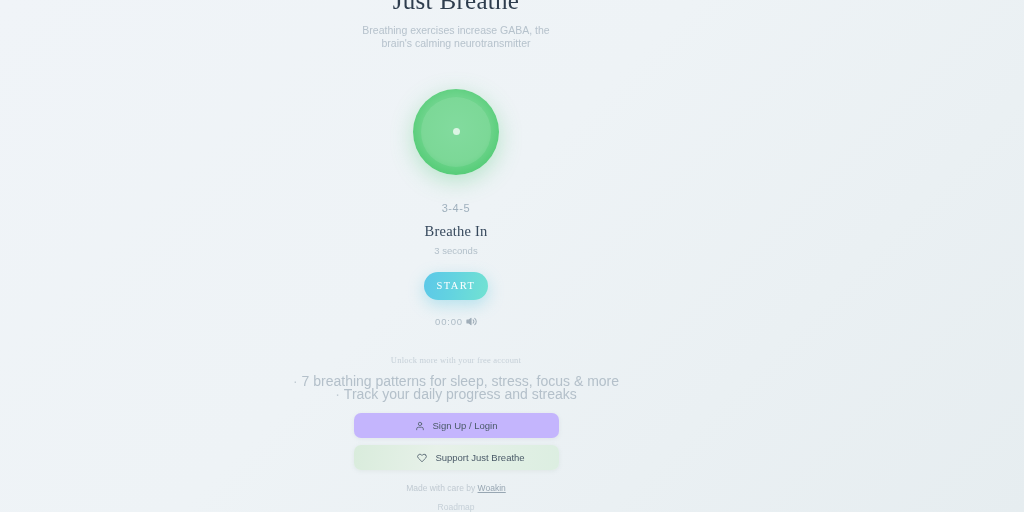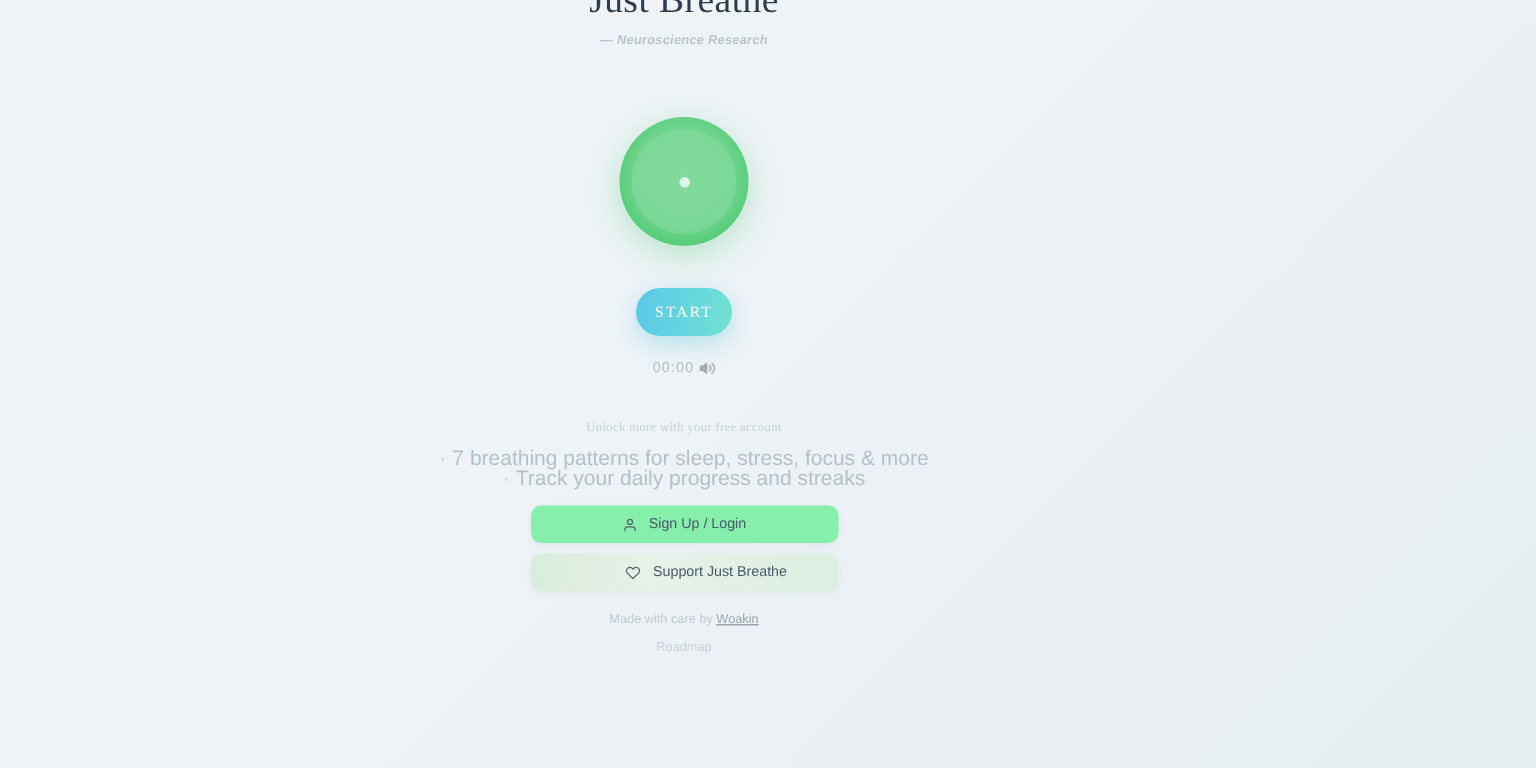--- a/index.html
+++ b/index.html
@@ -200,21 +200,21 @@
     border-radius: 7px;
     display: flex;
     align-items: center;
     justify-content: center;
     gap: 8px;
     font-size: 9.5px;
     color: #4a5a68;
     cursor: pointer;
   }
   .action-signup {
-    background: #86efac;
+    background: #c4b5fd;
     box-shadow: 0 1px 4px rgba(130, 150, 170, 0.13);
   }
   .action-support {
     background: linear-gradient(100deg, #d9ecdc 0%, #e7f1e9 40%, #dceee1 100%);
     box-shadow: 0 1px 4px rgba(130, 160, 140, 0.13);
     padding-left: 36px;
   }
   .action-btn .icon { line-height: 0; display: flex; }
 
   
@@ -240,29 +240,37 @@
     cursor: pointer;
   }
 </style>
 </head>
 <body>
 
 <div class="page">
 
   <div class="header">
     <h1 class="app-title">Just Breathe</h1>
-    <p class="attribution">— Neuroscience Research</p>
+    <p class="tagline">
+      <span class="tagline-line">Breathing exercises increase GABA, the</span>
+      <span class="tagline-line">brain's calming neurotransmitter</span>
+    </p>
   </div>
 
   <div class="circle-area">
     <div class="breath-circle">
       <span class="breath-dot"></span>
     </div>
   </div>
 
+  <div class="phase-block">
+    <p class="pattern-name">3-4-5</p>
+    <p class="phase-label">Breathe In</p>
+    <p class="phase-duration">3 seconds</p>
+  </div>
 
   <button class="start-button">START</button>
 
   <div class="timer-row">
     <span class="timer-value">00:00</span>
     <button class="sound-toggle">
       <span>
         <svg width="11" height="11" viewBox="0 0 24 24" fill="none" stroke="#9fadb8" stroke-width="2.2" stroke-linecap="round" stroke-linejoin="round">
           <polygon points="11 5 6 9 2 9 2 15 6 15 11 19 11 5" fill="#9fadb8"></polygon>
           <path d="M15.5 8.5a5 5 0 0 1 0 7"></path>

